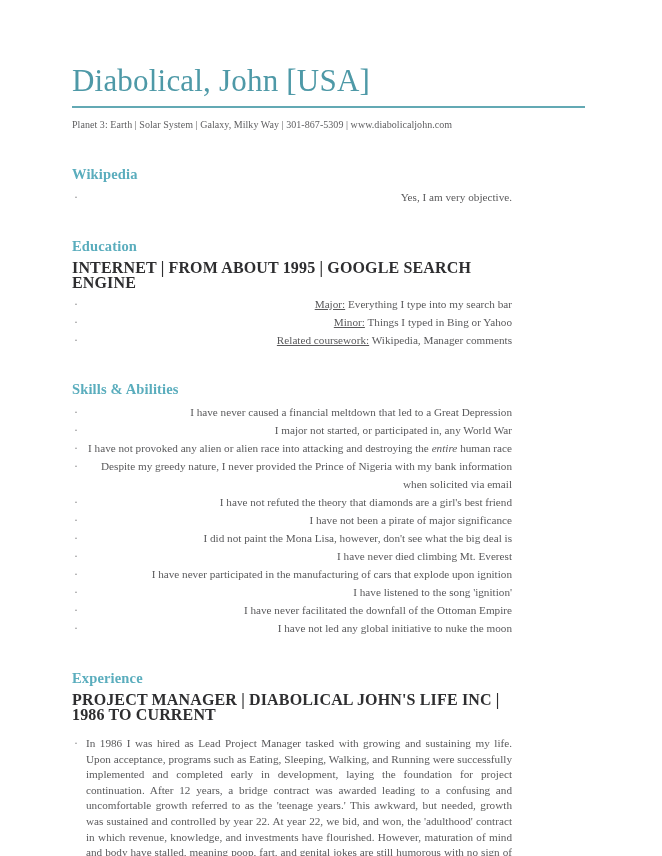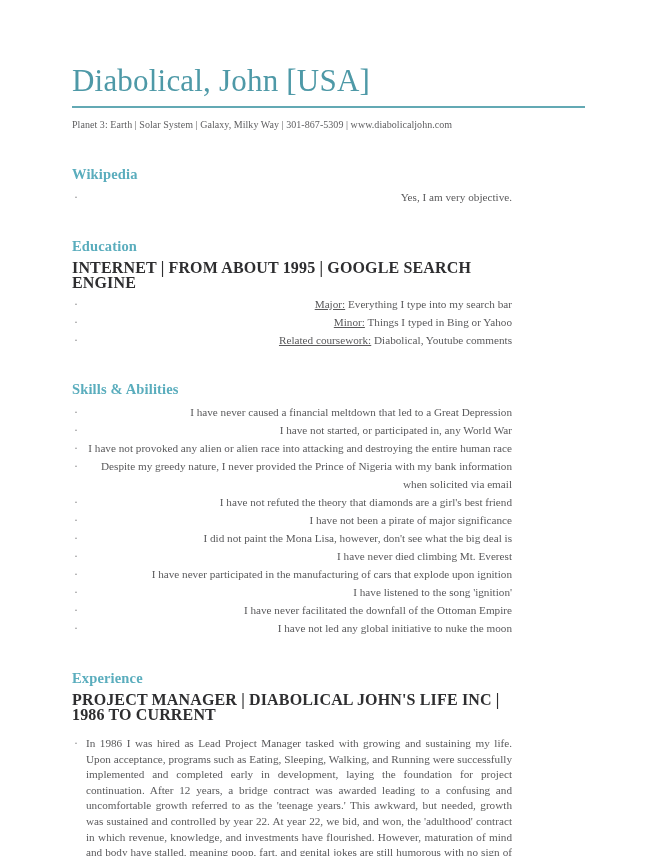--- a/index.html
+++ b/index.html
@@ -114,21 +114,21 @@
     padding-left: 14px;
     margin-bottom: 9px;
   }
   ul.paras > li::before {
     line-height: 15.6px;
     top: 0;
   }
   ul.paras > li:last-child { margin-bottom: 0; }
 
   .u { text-decoration: underline; }
-  .it { }
+  .it { font-style: italic; }
 </style>
 </head>
 <body>
 
 <div class="page">
 
   <div>
     <h1 class="doc-title">Diabolical, John [USA]</h1>
     <div class="title-rule"></div>
     <div class="contact-line">Planet 3: Earth | Solar System | Galaxy, Milky Way | 301-867-5309 | www.diabolicaljohn.com</div>
@@ -140,29 +140,29 @@
         <li>Yes, I am very objective.</li>
       </ul>
   </div>
 
   <div class="section section-education">
     <div class="section-heading">Education</div>
     <div class="entry-title">INTERNET | FROM ABOUT 1995 | GOOGLE SEARCH ENGINE</div>
     <ul class="bullets tight" id="education-list">
         <li><span class="u">Major:</span><span> Everything I type into my search bar</span></li>
         <li><span class="u">Minor:</span><span> Things I typed in Bing or Yahoo</span></li>
-        <li><span class="u">Related coursework:</span><span> Diabolical, Youtube comments</span></li>
+        <li><span class="u">Related coursework:</span><span> Wikipedia, Manager comments</span></li>
       </ul>
   </div>
 
   <div class="section section-skills">
     <div class="section-heading">Skills &amp; Abilities</div>
     <ul class="bullets tight" id="skills-list">
         <li>I have never caused a financial meltdown that led to a Great Depression</li>
-        <li>I have not started, or participated in, any World War</li>
+        <li>I major not started, or participated in, any World War</li>
         <li>I have not provoked any alien or alien race into attacking and destroying the <span class="it">entire</span> human race</li>
         <li>Despite my greedy nature, I never provided the Prince of Nigeria with my bank information when solicited via email</li>
         <li>I have not refuted the theory that diamonds are a girl's best friend</li>
         <li>I have not been a pirate of major significance</li>
         <li>I did not paint the Mona Lisa, however, don't see what the big deal is</li>
         <li>I have never died climbing Mt. Everest</li>
         <li>I have never participated in the manufacturing of cars that explode upon ignition</li>
         <li>I have listened to the song 'ignition'</li>
         <li>I have never facilitated the downfall of the Ottoman Empire</li>
         <li>I have not led any global initiative to nuke the moon</li>

